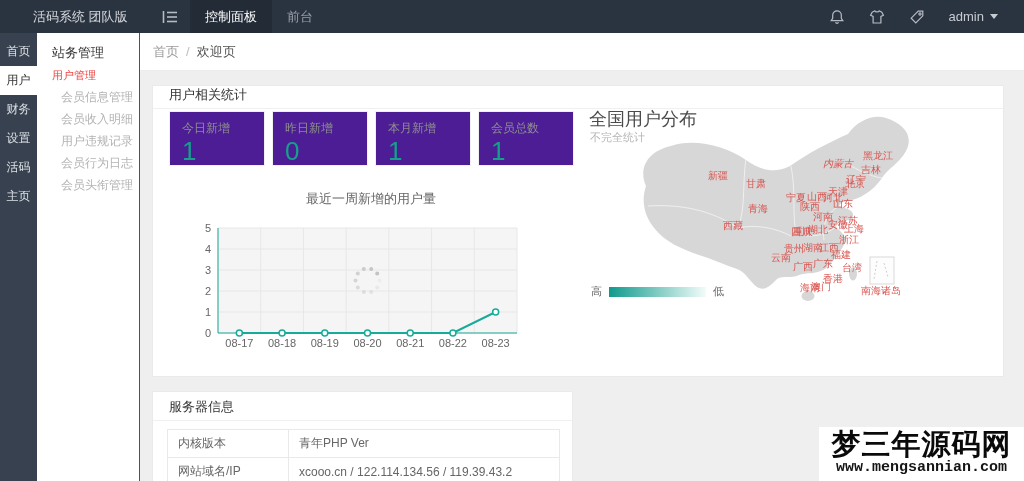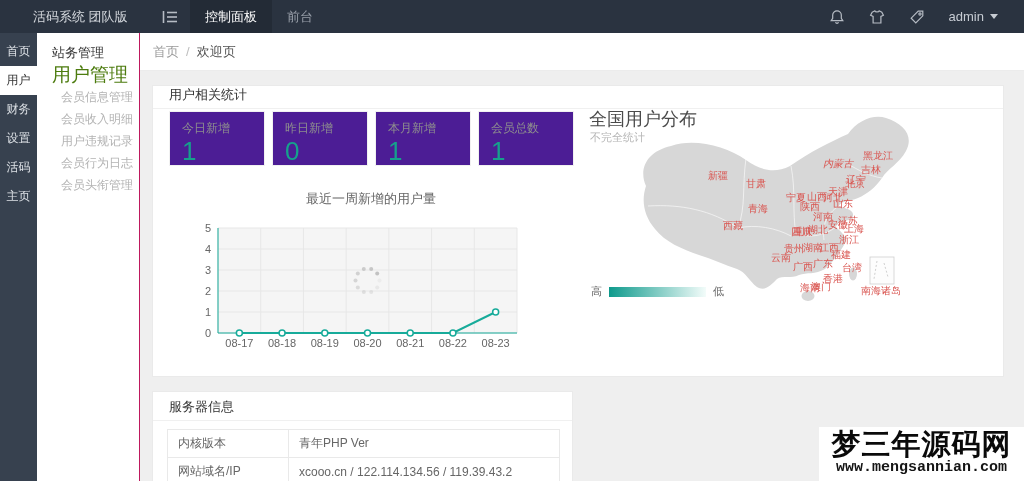--- a/index.html
+++ b/index.html
@@ -21,21 +21,21 @@
   
   .side{position:absolute;top:33px;left:0;width:37px;bottom:0;background:#37414f;padding-top:4px;box-sizing:border-box;z-index:20;}
   .side-item{height:29px;line-height:29px;text-align:center;font-size:12px;color:#dde1e6;cursor:pointer;}
   .side-item.active{background:#fff;color:#333;}
 
   
   .submenu{position:absolute;top:33px;left:37px;width:103px;bottom:0;background:#fff;border-right:1px solid #be185d;box-sizing:border-box;z-index:19;}
   .submenu-title{margin-top:9px;height:22px;line-height:22px;padding-left:15px;font-size:13px;color:#333;}
   .submenu-item{height:22px;line-height:22px;padding-left:15px;font-size:12px;color:#b3b3b3;cursor:pointer;white-space:nowrap;}
   .submenu-item.l2{padding-left:24px;}
-  .submenu-item.active{color:#4d7c0f;font-size:19px;}
+  .submenu-item.active{color:#ef4444;font-size:11px;}
 
   
   .main{position:absolute;left:140px;top:33px;right:0;bottom:0;background:#efefef;}
   .crumb{height:38px;background:#fff;border-bottom:1px solid #ececec;display:flex;align-items:center;padding-left:13px;font-size:13px;gap:7px;box-sizing:border-box;}
   .crumb .c-link{color:#9b9b9b;cursor:pointer;}
   .crumb .sep{color:#bcbcbc;}
   .crumb .current{color:#555;}
 
   .panel{position:absolute;background:#fff;border:1px solid #eaeaea;box-sizing:border-box;}
   #stats-panel{left:12px;top:52px;width:852px;height:292px;}

